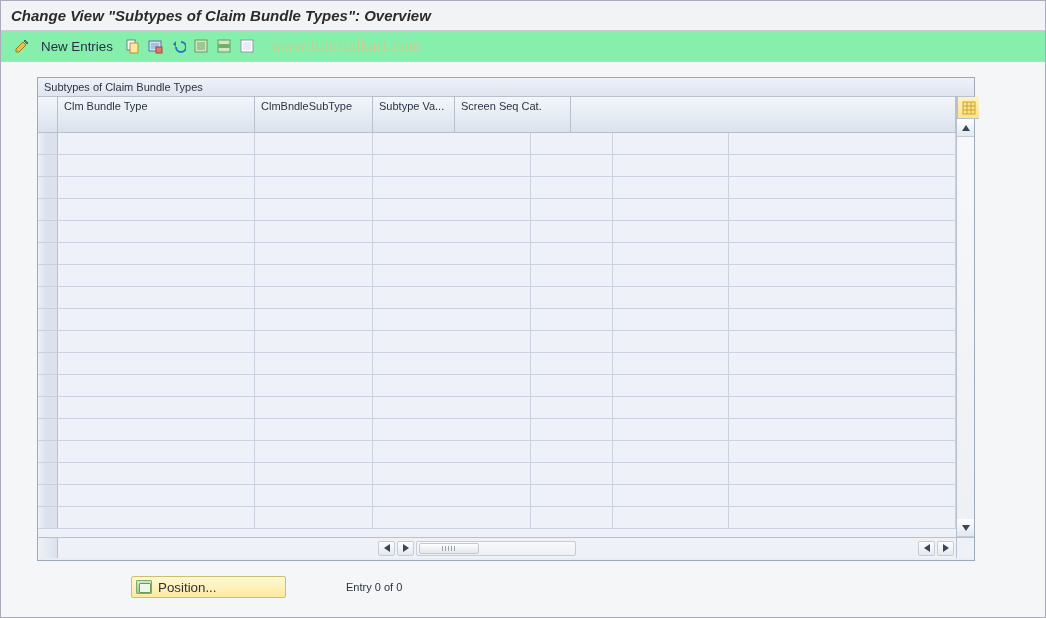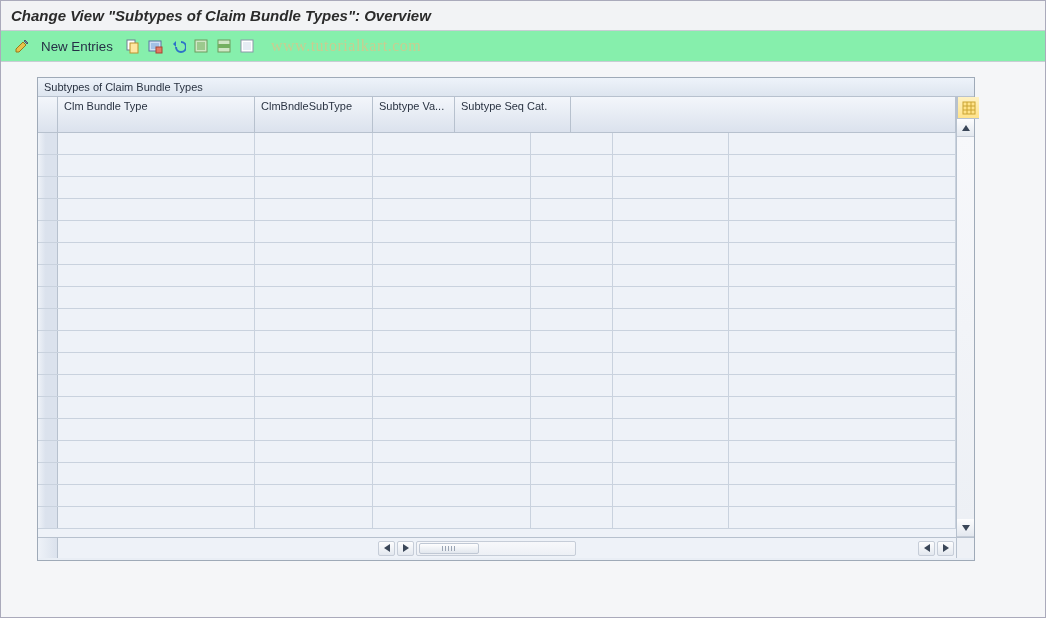--- a/index.html
+++ b/index.html
@@ -296,21 +296,21 @@
   <div class="work-area">
     <div class="wa-title">Subtypes of Claim Bundle Types</div>
 
     <div class="grid-wrap">
       <div class="grid-main">
         <div class="grid-header-row">
           <div class="rowsel-head"></div>
           <div class="col-head c1">Clm Bundle Type</div>
           <div class="col-head c2">ClmBndleSubType</div>
           <div class="col-head c4">Subtype Va...</div>
-          <div class="col-head c5">Subtype Seq Cat.</div>
+          <div class="col-head c5">Screen Seq Cat.</div>
           <div class="col-head cfill"></div>
         </div>
 
         <div class="grid-body" id="grid-body">
             <div class="grid-row">
               <div class="rowsel"></div>
               <div class="cell c1"></div>
               <div class="cell c2"></div>
               <div class="cell c3"></div>
               <div class="cell c4"></div>
@@ -513,14 +513,21 @@
           </div>
         <div class="vsb-track"></div>
         <div class="vsb-btn">
             <span class="arrow down"></span>
           </div>
         <div style="height:21px;border-top:1px solid #b7c1ce;"></div>
       </div>
     </div>
   </div>
 
+  <div class="status-row" style="left:130px;">
+    <button class="pos-btn">
+      <span class="ico"></span>
+      <span>Position...</span>
+    </button>
+    <span class="entry-text">Entry 0 of 0</span>
+  </div>
 
 </div>
 
 </body></html>

